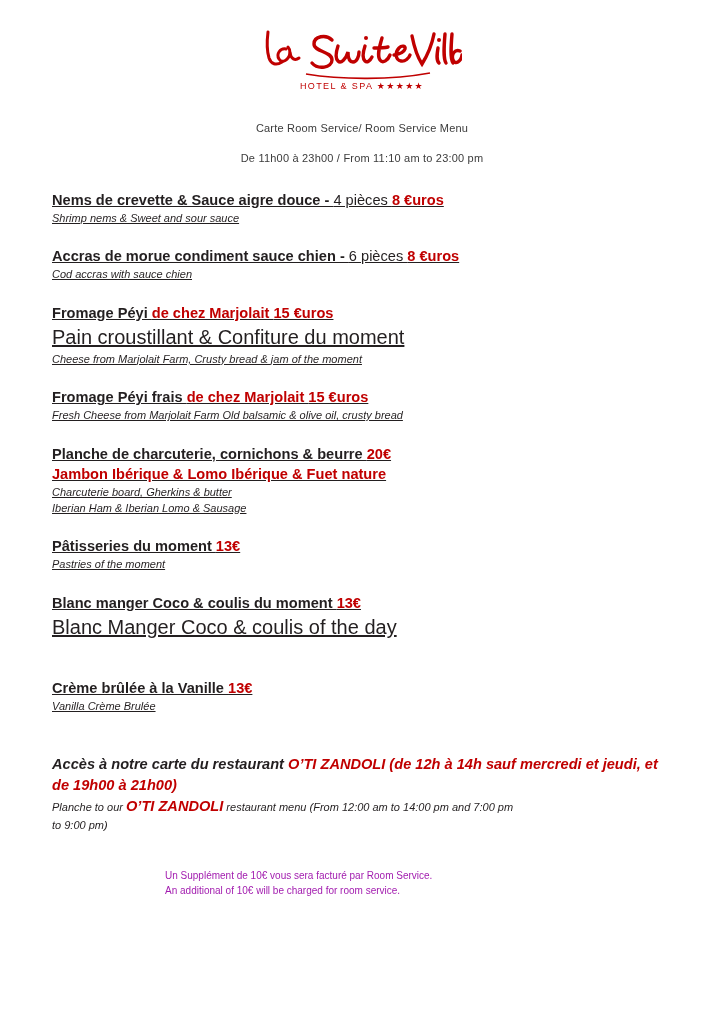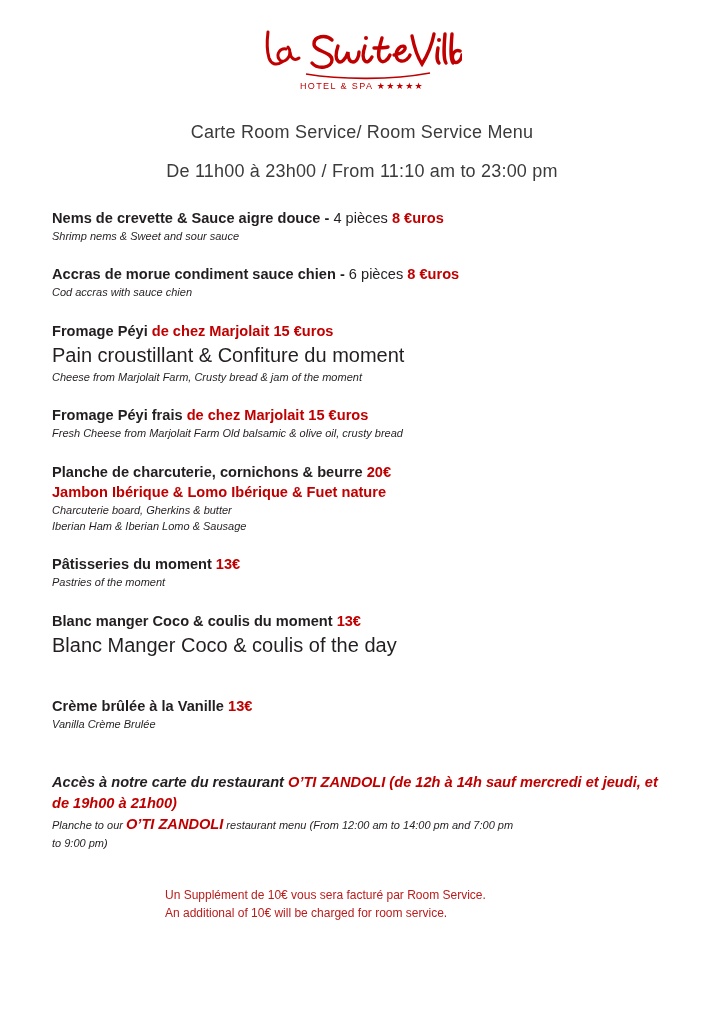--- a/index.html
+++ b/index.html
@@ -28,34 +28,35 @@
     padding-top: 18px;
   }
   .logo-svg {
     display: inline-block;
   }
 
   
   .header-line {
     text-align: center;
     color: #3b3b3b;
-    font-size: 18px;
+    font-size: 11px;
     letter-spacing: 0.2px;
   }
   .header-line.one { margin-top: 22px; }
   .header-line.two { margin-top: 18px; }
 
   
   .menu {
     margin-top: 26px;
     padding-left: 52px;
     padding-right: 40px;
   }
   .item {
     margin-bottom: 20px;
+    text-decoration: underline;
   }
   .line {
     line-height: 1.42;
     font-size: 14.6px;
   }
   .fr-title {
     font-weight: bold;
     color: #231f20;
   }
   .price {
@@ -85,22 +86,22 @@
     padding-left: 52px;
     padding-right: 40px;
   }
   .access .line { line-height: 1.45; }
 
   
   .footer {
     margin-top: 34px;
     padding-left: 165px;
     padding-right: 40px;
-    color: #b91c1c;
-    font-size: 12px;
+    color: #a21caf;
+    font-size: 10px;
     line-height: 1.55;
   }
   .spacer-lg { height: 16px; }
 </style>
 </head>
 <body>
 
 <div class="page">
 
   <div class="logo-block">

